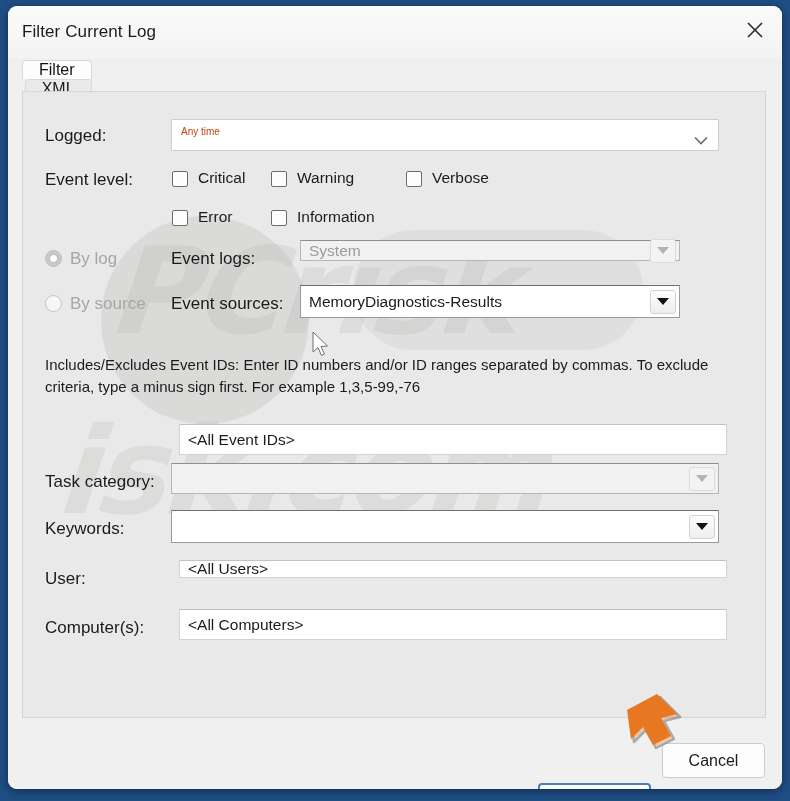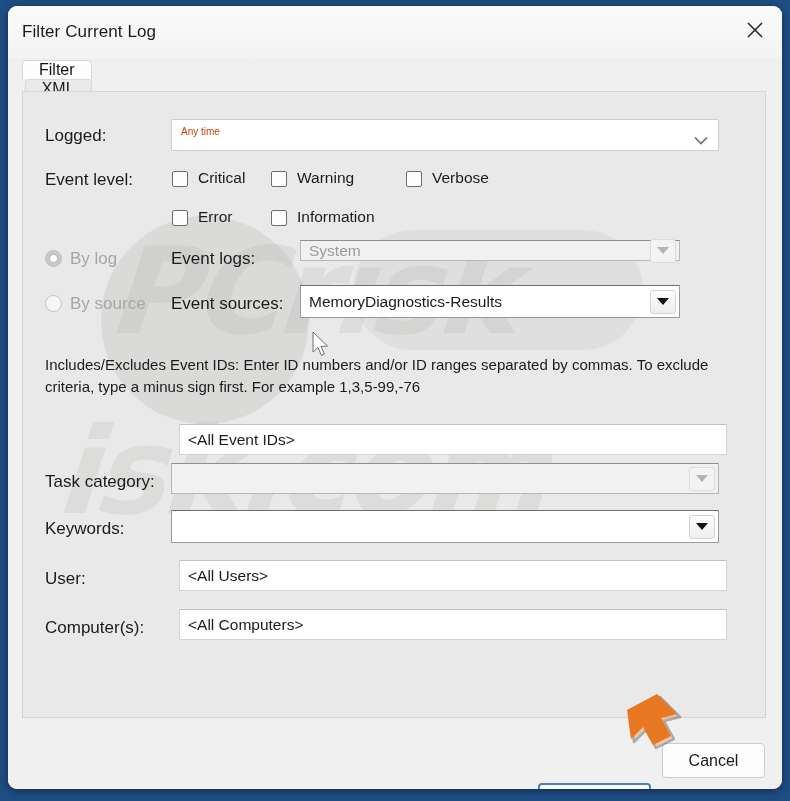--- a/index.html
+++ b/index.html
@@ -447,21 +447,21 @@
 
         <div class="lbl" style="left:22px; top:427px;">Keywords:</div>
         <div class="legacy-combo" style="left:148px; top:418px; width:548px; height:33px;">
           <span class="val"></span>
           <span class="lc-btn">
               <span class="tri"></span>
             </span>
         </div>
 
         <div class="lbl" style="left:22px; top:477px;">User:</div>
-        <div class="textbox" style="left:148px; top:468px; width:548px; height:31px;">
+        <div class="textbox" style="left:148px; top:468px; width:548px; height:18px;">
           <span class="val">&lt;All Users&gt;</span>
         </div>
 
         <div class="lbl" style="left:22px; top:526px;">Computer(s):</div>
         <div class="textbox" style="left:148px; top:517px; width:548px; height:31px;">
           <span class="val">&lt;All Computers&gt;</span>
         </div>
 
 
         <div class="cursor">

